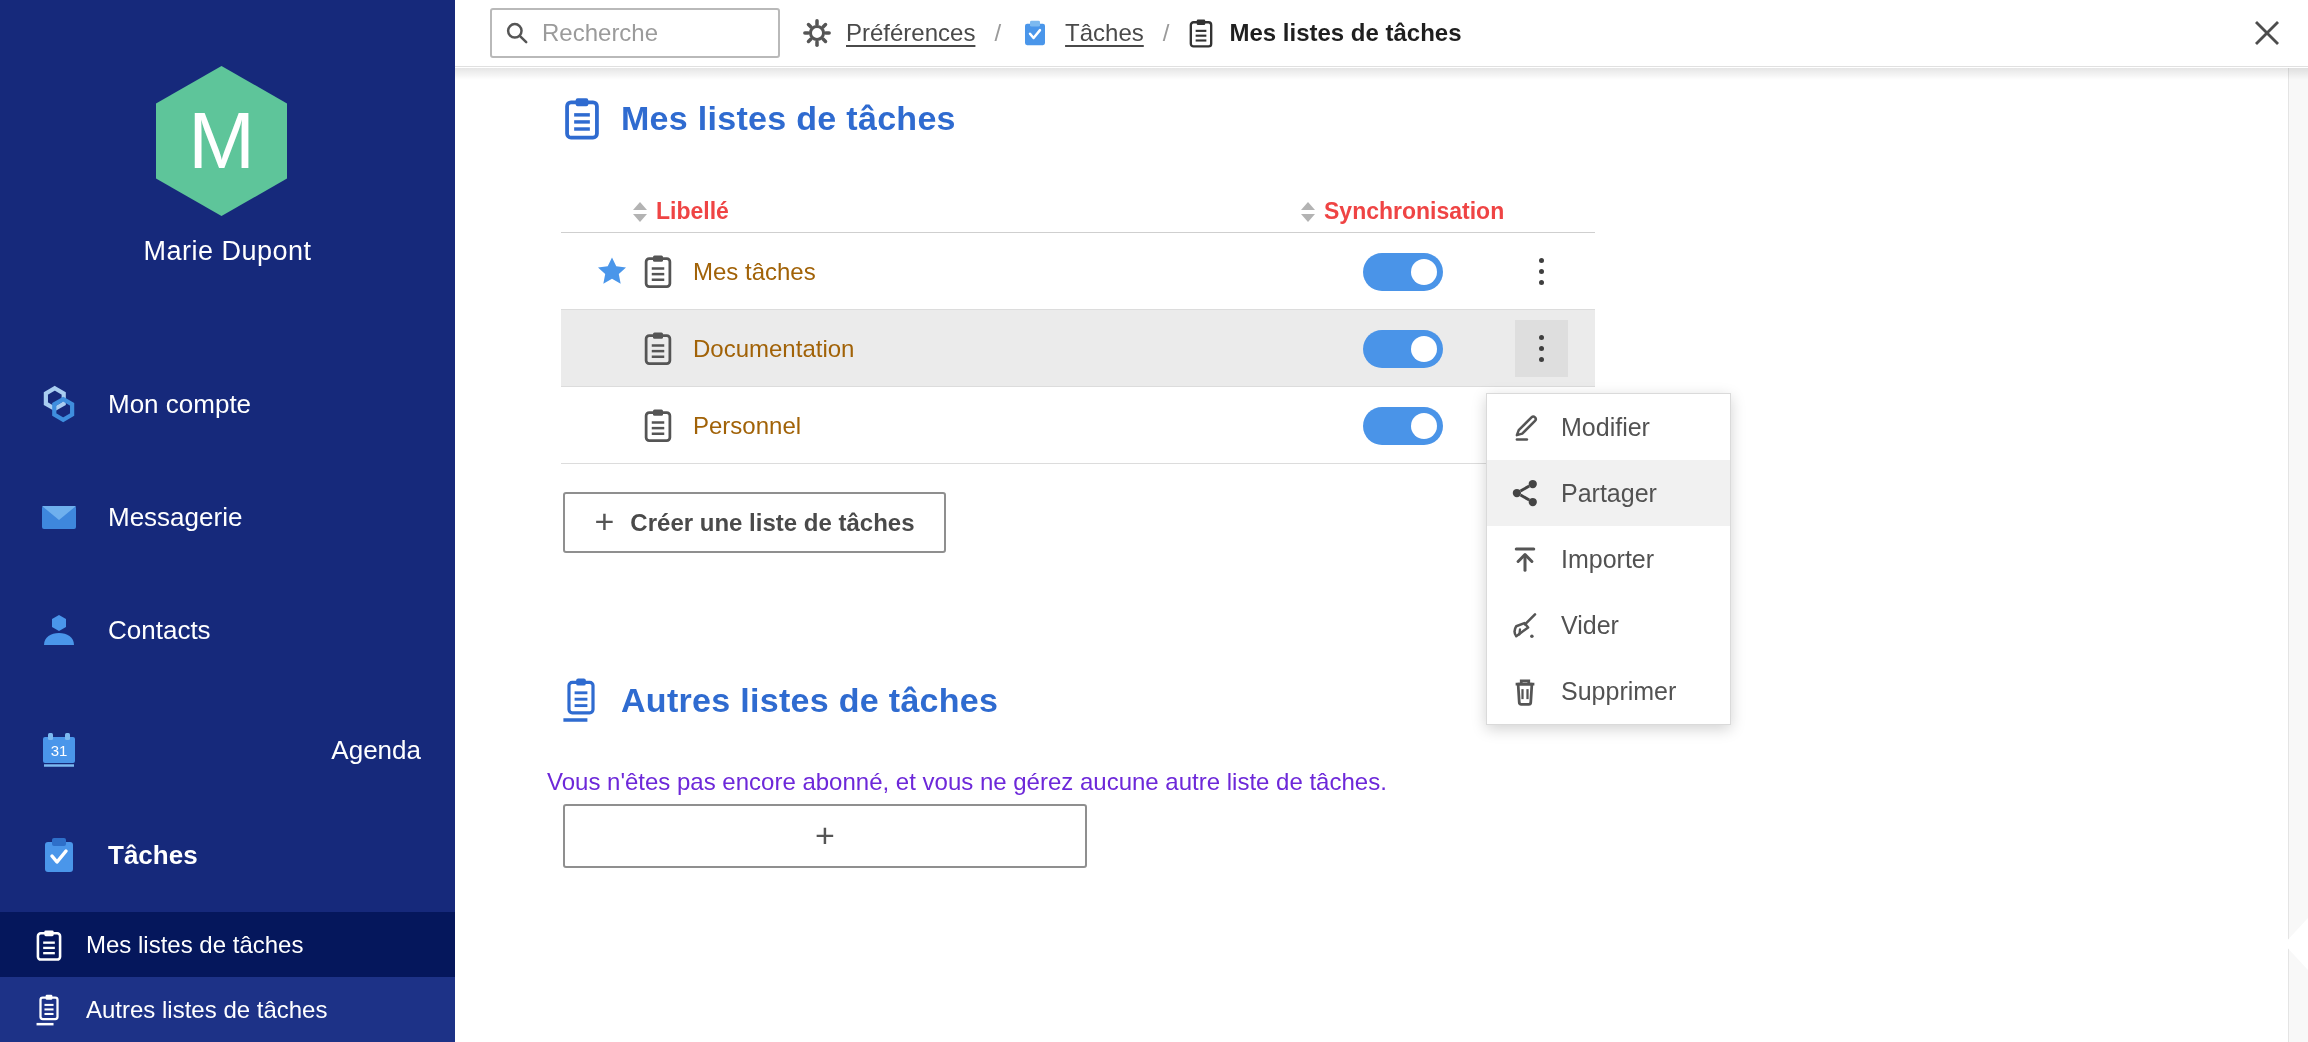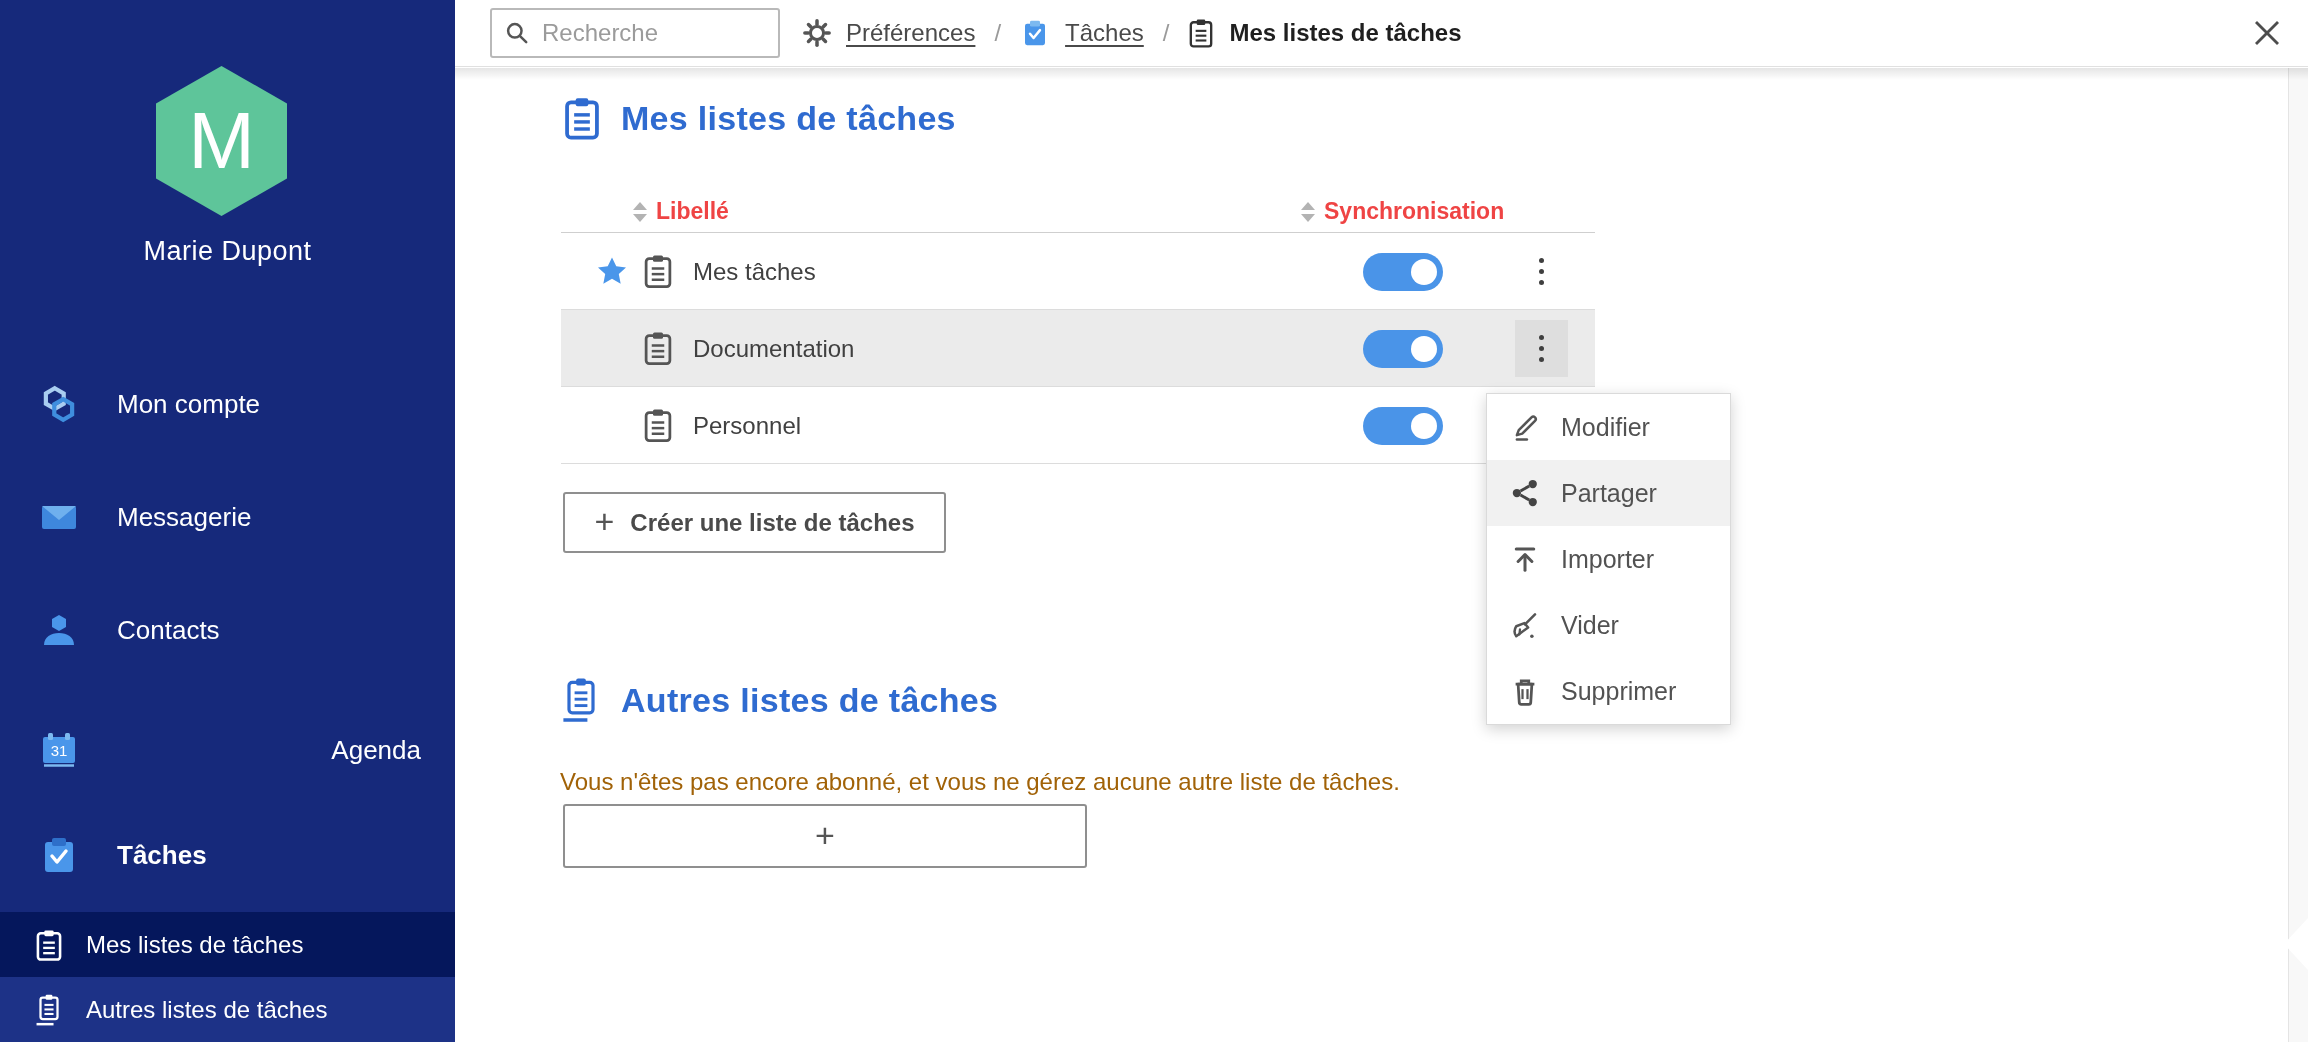--- a/index.html
+++ b/index.html
@@ -12,21 +12,21 @@
 
   
   .sidebar { position:absolute; left:0; top:0; width:455px; height:1042px; background:#16297B; z-index:6; }
   .avatar-hex {
     position:absolute; left:156px; top:66px; width:131px; height:150px;
     background:#5EC59A; clip-path:polygon(50% 0,100% 25%,100% 75%,50% 100%,0 75%,0 25%);
     display:flex; align-items:center; justify-content:center;
     color:#fff; font-size:80px; font-weight:400;
   }
   .user-name { position:absolute; top:236px; left:0; width:455px; text-align:center; color:#fff; font-size:27px; letter-spacing:.5px; }
-  .nav-item { position:absolute; left:0; width:421px; height:58px; display:flex; align-items:center; padding-left:38px; gap:37px; color:#fff; font-size:26px; cursor:pointer; }
+  .nav-item { position:absolute; left:0; width:421px; height:58px; display:flex; align-items:center; padding-left:38px; gap:28px; color:#fff; font-size:26px; cursor:pointer; }
   .nav-item .nicon { width:42px; height:42px; display:flex; align-items:center; justify-content:center; flex:0 0 42px; }
   .nav-item.bold { font-weight:700; }
   .sub-item { position:absolute; left:0; width:455px; height:65px; display:flex; align-items:center; padding-left:34px; gap:22px; color:#fff; font-size:24px; cursor:pointer; }
   .sub-item .sicon { width:30px; height:34px; display:flex; align-items:center; justify-content:center; flex:0 0 30px; }
   .sub-active { background:#05175C; }
   .sub-other  { background:#1D3287; height:66px; }
   .notch { position:absolute; right:0; top:918px; width:0; height:0;
     border-top:26px solid transparent; border-bottom:26px solid transparent; border-right:24px solid #fff; z-index:7; }
 
   
@@ -60,35 +60,35 @@
   .th-label { left:72px; } .th-sync { left:740px; }
   .sort { display:inline-flex; flex-direction:column; gap:4px; }
   .sort i { display:block; width:0; height:0; border-left:7px solid transparent; border-right:7px solid transparent; }
   .sort .up { border-bottom:8px solid #b3b3b3; }
   .sort .dn { border-top:8px solid #b3b3b3; }
 
   .row { position:relative; height:77px; border-bottom:1px solid #dcdcdc; background:#fff; }
   .row.hl { background:#EBEBEB; }
   .star { position:absolute; left:35px; top:22px; width:32px; height:32px; }
   .clip { position:absolute; left:82px; top:20px; width:30px; height:36px; }
-  .row-name { position:absolute; left:132px; top:0; height:77px; display:flex; align-items:center; font-size:24px; color:#404040; }
+  .row-name { position:absolute; left:132px; top:0; height:77px; display:flex; align-items:center; font-size:24px; color:#a16207; }
   .toggle { position:absolute; left:802px; top:20px; width:80px; height:38px; border-radius:19px; background:#4A94E8; cursor:pointer; }
   .toggle .knob { position:absolute; right:6px; top:6px; width:26px; height:26px; border-radius:50%; background:#fff; }
   .dots-btn { position:absolute; left:954px; top:10px; width:53px; height:57px; display:flex; flex-direction:column; align-items:center; justify-content:center; cursor:pointer; }
   .dots-btn.open { background:#dedede; }
   .dot { width:5px; height:5px; border-radius:50%; background:#3f3f3f; margin:3px 0; }
 
   .btn { position:absolute; background:#fff; border:2px solid #8f8f8f; border-radius:3px;
     display:flex; align-items:center; justify-content:center; gap:16px;
     font-size:24px; font-weight:600; color:#4a4a4a; cursor:pointer; }
   .btn .plus { font-size:34px; font-weight:400; color:#555; line-height:1; margin-top:-3px; }
   .btn-create { left:108px; top:424px; width:383px; height:61px; }
   .btn-subscribe { left:108px; top:736px; width:524px; height:64px; }
 
-  .empty-text { position:absolute; left:105px; top:700px; font-size:24px; color:#a16207; }
+  .empty-text { position:absolute; left:92px; top:700px; font-size:24px; color:#6d28d9; }
 
   
   .ctx-menu { position:absolute; left:1486px; top:393px; width:245px; background:#fff;
     border:1px solid #dadada; box-shadow:0 4px 14px rgba(0,0,0,.18); z-index:20; }
   .ctx-item { height:66px; display:flex; align-items:center; padding-left:22px; gap:20px; font-size:25px; color:#525252; cursor:pointer; }
   .ctx-item.hl { background:#f1f1f1; }
   .ctx-item .cicon { width:32px; height:32px; display:flex; align-items:center; justify-content:center; flex:0 0 32px; }
 </style>
 </head>
 <body>

